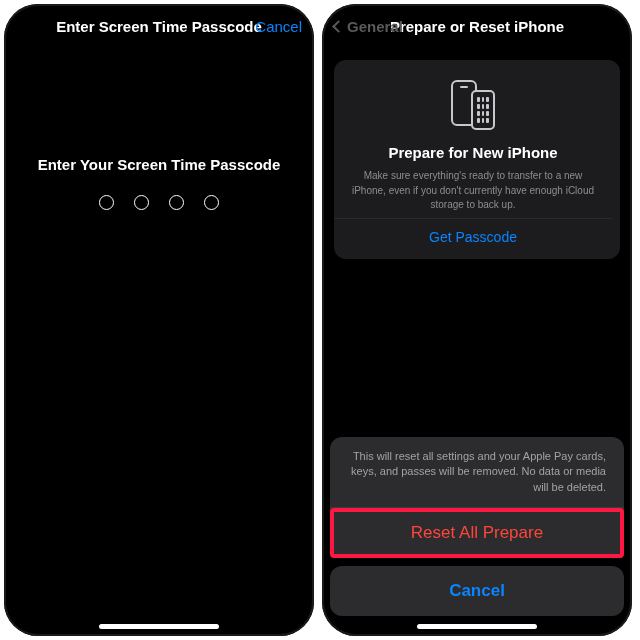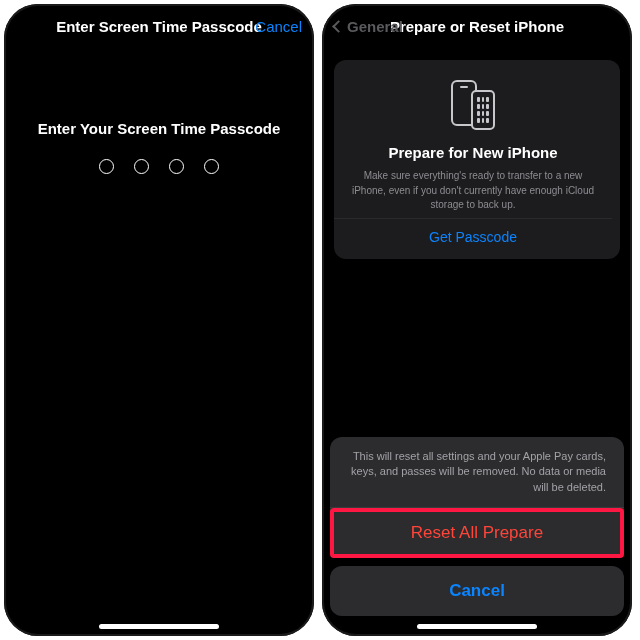--- a/index.html
+++ b/index.html
@@ -41,21 +41,21 @@
     font-weight: 400;
   }
   .chevron {
     width: 9px; height: 9px;
     border-left: 2px solid #5a5a5d;
     border-bottom: 2px solid #5a5a5d;
     transform: rotate(45deg);
     margin-right: 4px;
   }
   .passcode-area {
-    margin-top: 72px;
+    margin-top: 108px;
     text-align: center;
     color: #fff;
   }
   .prompt {
     font-size: 15px;
     font-weight: 600;
   }
   .dots {
     margin-top: 22px;
     display: flex;

